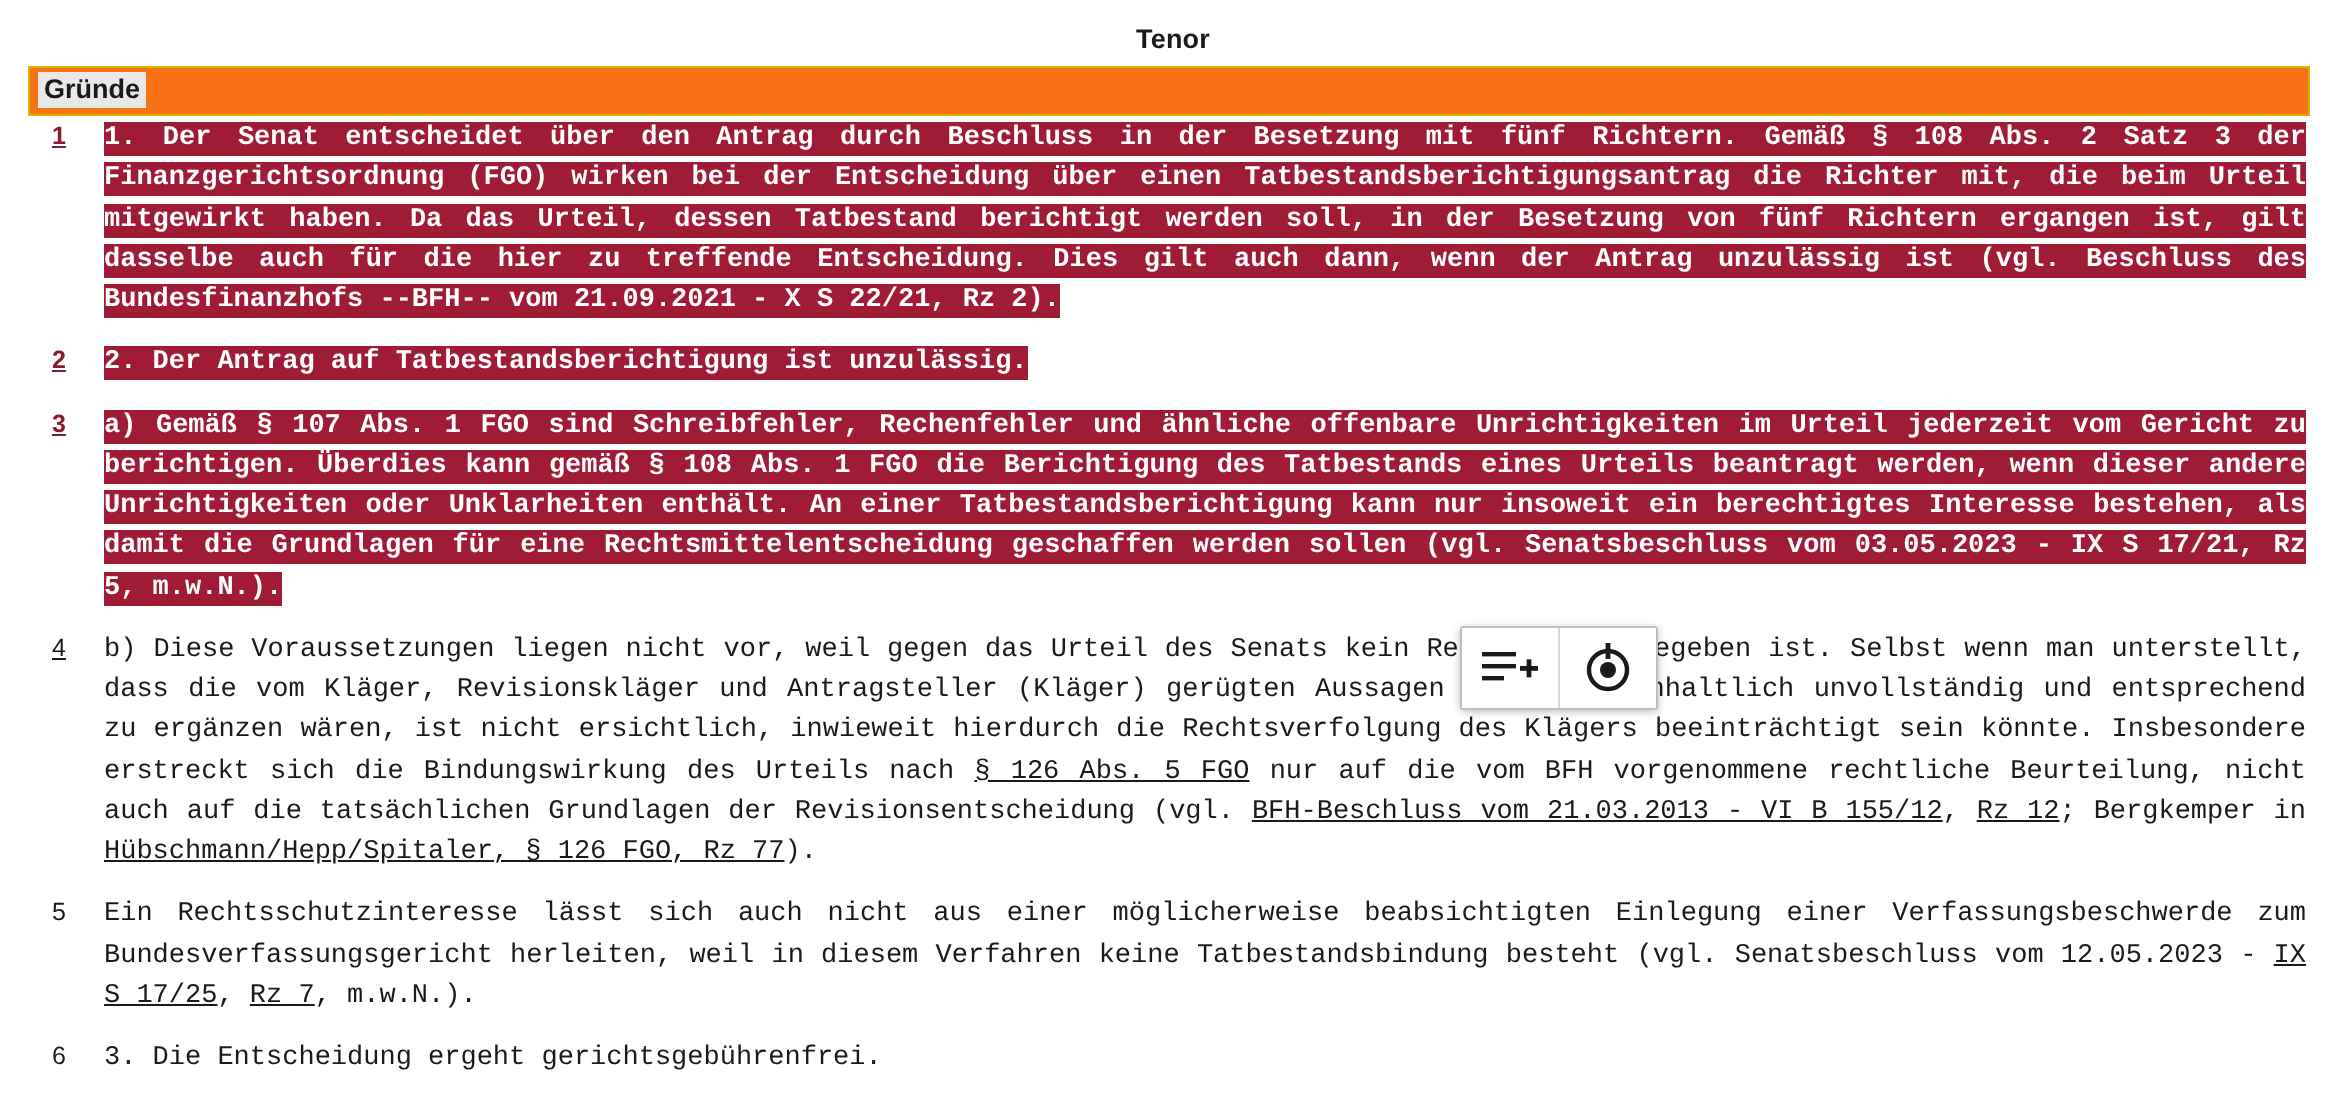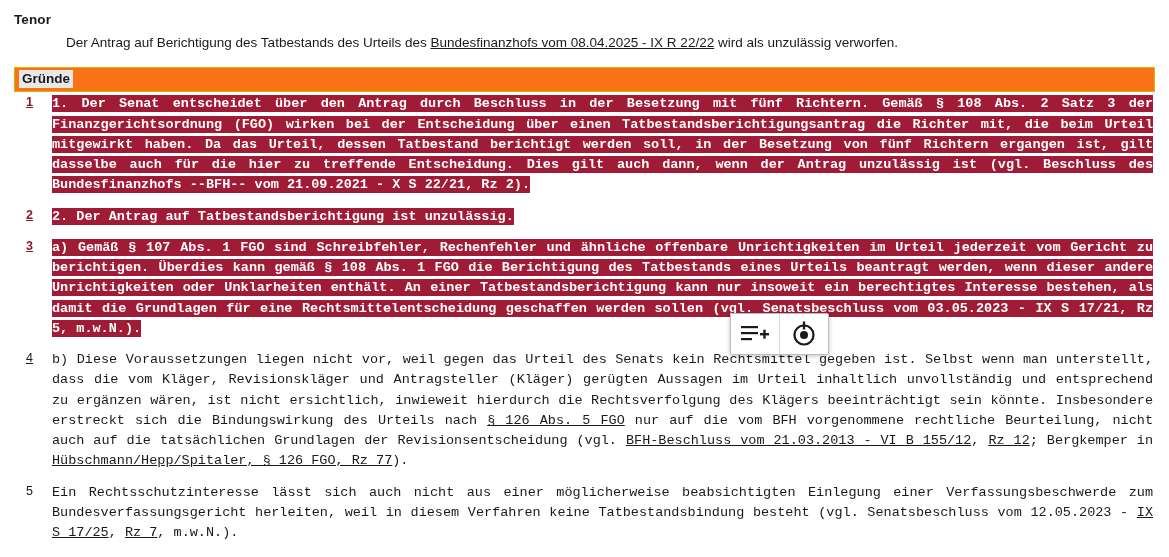--- a/index.html
+++ b/index.html
@@ -22,20 +22,21 @@
     height: 557px;
     box-sizing: border-box;
     padding: 12px 10px 0 14px;
   }
   .section-head {
     font-weight: bold;
     font-size: 13.5px;
     color: #1a1a1a;
     margin: 0 0 6px 0;
     letter-spacing: 0.1px;
+    text-align: center;
   }
   .section-head-boxed {
     display: inline-block;
     background: #e8e8e8;
     padding: 1px 3px 2px 3px;
     font-weight: bold;
   }
   .boxed-row {
     border: 1.5px solid #d8b500;
     background: #f97316;
@@ -118,23 +119,20 @@
   }
   .tb-btn svg { display: block; }
 </style>
 </head>
 <body>
 
 <div class="page">
 
   <div class="section-head">Tenor</div>
 
-  <div class="tenor-para">
-    <span>Der Antrag auf Berichtigung des Tatbestands des Urteils des </span><span class="link">Bundesfinanzhofs vom 08.04.2025 - IX R 22/22</span><span> wird als unzulässig verworfen.</span>
-  </div>
 
   <div class="boxed-row">
     <span class="section-head-boxed">Gründe</span>
   </div>
 
   <div class="para-row">
     <div class="rz hl">1</div>
     <div class="ptext"><span class="hlblock">1. Der Senat entscheidet über den Antrag durch Beschluss in der Besetzung mit fünf Richtern. Gemäß § 108 Abs. 2 Satz 3 der Finanzgerichtsordnung (FGO) wirken bei der Entscheidung über einen Tatbestandsberichtigungsantrag die Richter mit, die beim Urteil mitgewirkt haben. Da das Urteil, dessen Tatbestand berichtigt werden soll, in der Besetzung von fünf Richtern ergangen ist, gilt dasselbe auch für die hier zu treffende Entscheidung. Dies gilt auch dann, wenn der Antrag unzulässig ist (vgl. Beschluss des Bundesfinanzhofs --BFH-- vom 21.09.2021 - X S 22/21, Rz 2).</span></div>
   </div>
 

